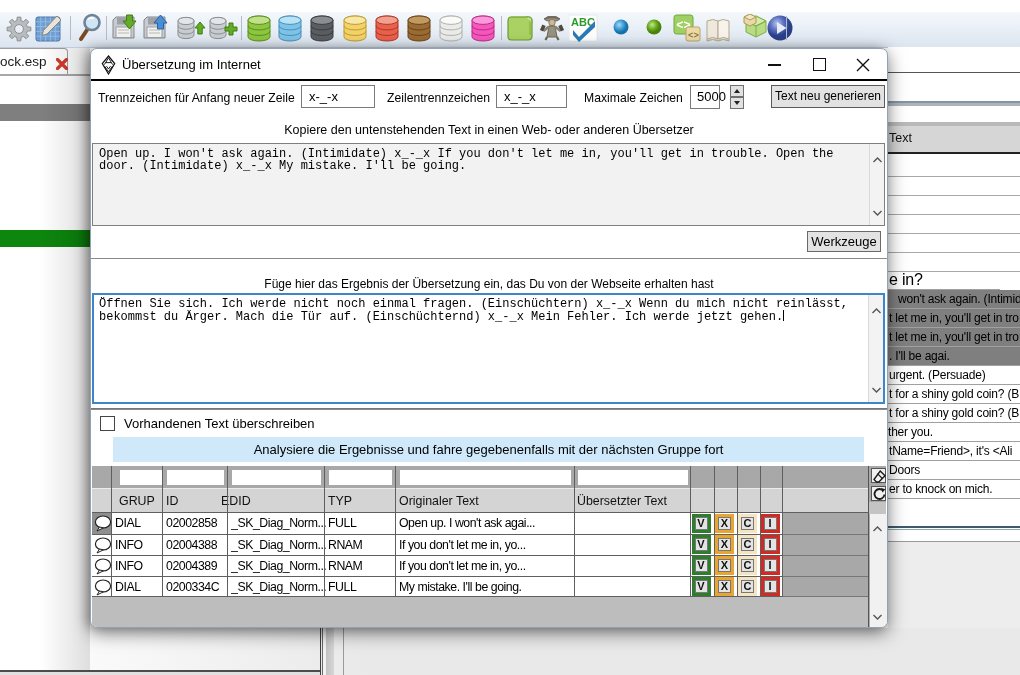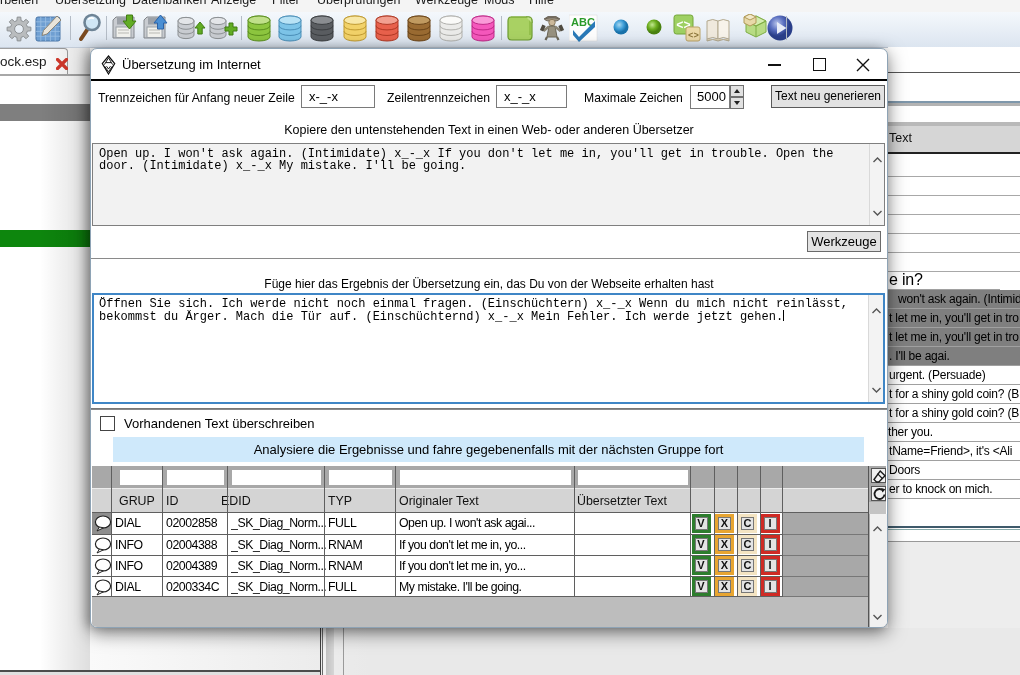--- a/index.html
+++ b/index.html
@@ -1,31 +1,20 @@
 <!DOCTYPE html>
 <html><head><meta charset="utf-8">
 <style>
   html,body { margin:0; padding:0; }
   body { width:1020px; height:675px; overflow:hidden; font-family:"Liberation Sans", sans-serif; position:relative; background:#fff; }
   #stage { position:absolute; left:0; top:0; width:1020px; height:675px; }
 </style></head>
 <body>
 <div id="stage">
 
-  <div style="position:absolute;left:0;top:0;width:1020px;height:12px;background:#f4f4f4;overflow:hidden">
-      <span style="position:absolute;left:0px;top:-7px;font-size:12.5px;color:#1a1a1a;white-space:nowrap">rbeiten</span>
-      <span style="position:absolute;left:55px;top:-7px;font-size:12.5px;color:#1a1a1a;white-space:nowrap">Übersetzung</span>
-      <span style="position:absolute;left:132px;top:-7px;font-size:12.5px;color:#1a1a1a;white-space:nowrap">Datenbanken</span>
-      <span style="position:absolute;left:211px;top:-7px;font-size:12.5px;color:#1a1a1a;white-space:nowrap">Anzeige</span>
-      <span style="position:absolute;left:272px;top:-7px;font-size:12.5px;color:#1a1a1a;white-space:nowrap">Filter</span>
-      <span style="position:absolute;left:317px;top:-7px;font-size:12.5px;color:#1a1a1a;white-space:nowrap">Überprüfungen</span>
-      <span style="position:absolute;left:415px;top:-7px;font-size:12.5px;color:#1a1a1a;white-space:nowrap">Werkzeuge</span>
-      <span style="position:absolute;left:484px;top:-7px;font-size:12.5px;color:#1a1a1a;white-space:nowrap">Mods</span>
-      <span style="position:absolute;left:529px;top:-7px;font-size:12.5px;color:#1a1a1a;white-space:nowrap">Hilfe</span>
-    </div>
 
   <div style="position:absolute;left:0;top:12px;width:1020px;height:35px;background:linear-gradient(#f4f8fc,#dce5f0);border-bottom:1px solid #c3ccd8">
       <svg style="position:absolute;left:6px;top:3px" width="27" height="29">
         <path d="M24.9 12.2 L24.9 15.8 L21.4 16.1 L20.4 18.4 L22.7 21.1 L20.1 23.7 L17.4 21.4 L15.1 22.4 L14.8 25.9 L11.2 25.9 L10.9 22.4 L8.6 21.4 L5.9 23.7 L3.3 21.1 L5.6 18.4 L4.6 16.1 L1.1 15.8 L1.1 12.2 L4.6 11.9 L5.6 9.6 L3.3 6.9 L5.9 4.3 L8.6 6.6 L10.9 5.6 L11.2 2.1 L14.8 2.1 L15.1 5.6 L17.4 6.6 L20.1 4.3 L22.7 6.9 L20.4 9.6 L21.4 11.9 Z M 17.4 14 A 4.4 4.4 0 1 0 8.6 14 A 4.4 4.4 0 1 0 17.4 14 Z" fill="#b9bcbe" stroke="#8d9194" stroke-width="1" fill-rule="evenodd"></path>
       </svg>
 <svg style="position:absolute;left:35px;top:2px" width="28" height="30">
         <rect x="1" y="3" width="24" height="24" rx="2" fill="#6f9fd2" stroke="#4a76a8"></rect>
         <line x1="5.8" y1="3" x2="5.8" y2="27" stroke="#9cc0e4" stroke-width="0.8"></line>
         <line x1="1" y1="7.8" x2="25" y2="7.8" stroke="#9cc0e4" stroke-width="0.8"></line>
         <line x1="10.6" y1="3" x2="10.6" y2="27" stroke="#9cc0e4" stroke-width="0.8"></line>
@@ -265,21 +254,21 @@
     <div style="position:absolute;left:721.5px;top:9px;width:13px;height:13px;border:1.4px solid #111;box-sizing:border-box"></div>
     <svg style="position:absolute;left:765px;top:8.5px" width="14" height="14">
           <path d="M1 1 L13 13 M13 1 L1 13" stroke="#111" stroke-width="1.4"></path>
         </svg>
   </div>
   <span style="position:absolute;left:7px;top:42px;font-size:12.2px;color:#000">Trennzeichen für Anfang neuer Zeile</span>
   <input readonly="" style="position: absolute; left: 210px; top: 36px; width: 74px; height: 23px; border: 1px solid rgb(122, 122, 122); font-family: &quot;Liberation Sans&quot;; font-size: 13px; padding: 0px 0px 0px 7px; box-sizing: border-box; background: rgb(255, 255, 255); outline: none;" value="x-_-x">
   <span style="position:absolute;left:296px;top:42px;font-size:12.2px;color:#000">Zeilentrennzeichen</span>
   <input readonly="" style="position: absolute; left: 405px; top: 36px; width: 71px; height: 23px; border: 1px solid rgb(122, 122, 122); font-family: &quot;Liberation Sans&quot;; font-size: 13px; padding: 0px 0px 0px 7px; box-sizing: border-box; background: rgb(255, 255, 255); outline: none;" value="x_-_x">
   <span style="position:absolute;left:493px;top:42px;font-size:12.2px;color:#000">Maximale Zeichen</span>
-  <div style="position:absolute;left:599px;top:36px;width:40px;height:24px;border:1px solid #7a7a7a;box-sizing:border-box;background:#fff;font-size:13px;line-height:22px;padding-left:6px">5000</div>
+  <div style="position:absolute;left:599px;top:36px;width:30px;height:24px;border:1px solid #7a7a7a;box-sizing:border-box;background:#fff;font-size:13px;line-height:22px;padding-left:6px">5000</div>
   <div style="position:absolute;left:639px;top:36px;width:14px;height:12px;background:#e1e1e1;border:1px solid #707070;box-sizing:border-box">
         <div style="margin:3px auto 0;width:0;height:0;border-left:3.5px solid transparent;border-right:3.5px solid transparent;border-bottom:4px solid #222"></div>
       </div>
   <div style="position:absolute;left:639px;top:48px;width:14px;height:12px;background:#e1e1e1;border:1px solid #707070;box-sizing:border-box">
         <div style="margin:3px auto 0;width:0;height:0;border-left:3.5px solid transparent;border-right:3.5px solid transparent;border-top:4px solid #222"></div>
       </div>
   <div style="position:absolute;left:680px;top:36px;width:114px;height:23px;background:#e2e2e2;border:1px solid #5a5a5a;box-sizing:border-box;text-align:center;font-size:12px;line-height:21px;color:#000;white-space:nowrap">Text neu generieren</div>
 
   <div style="position:absolute;left:0;top:74px;width:100%;text-align:center;font-size:12.5px;color:#000">Kopiere den untenstehenden Text in einen Web- oder anderen Übersetzer</div>
   <div style="position:absolute;left:1px;top:94px;width:793px;height:83px;background:#f2f2f2;border:1px solid #7f7f7f;box-sizing:border-box">

